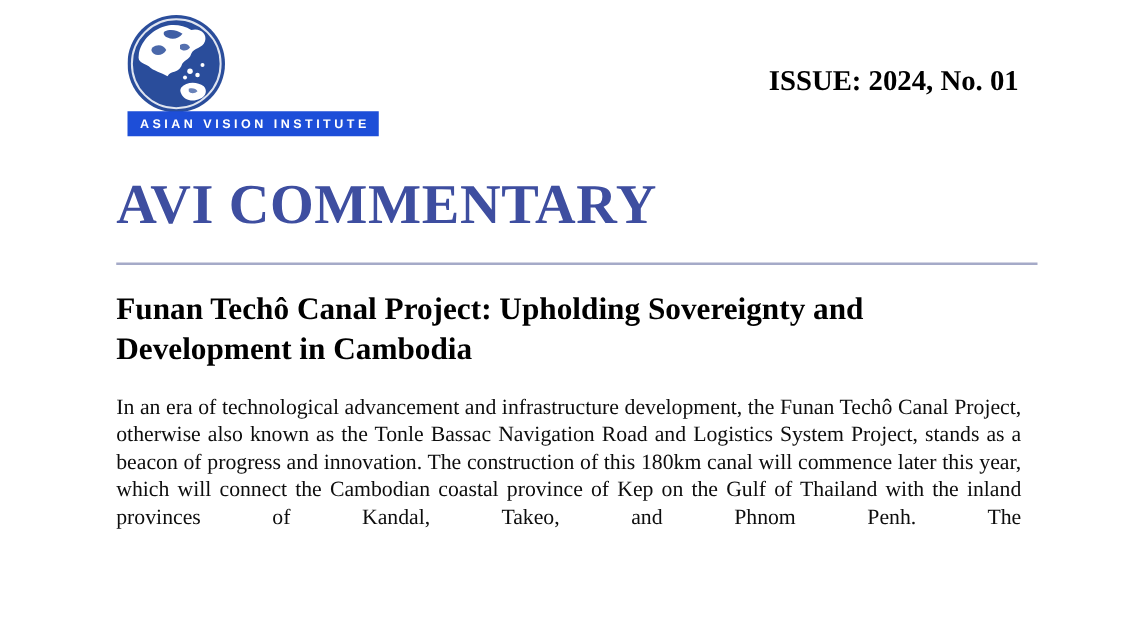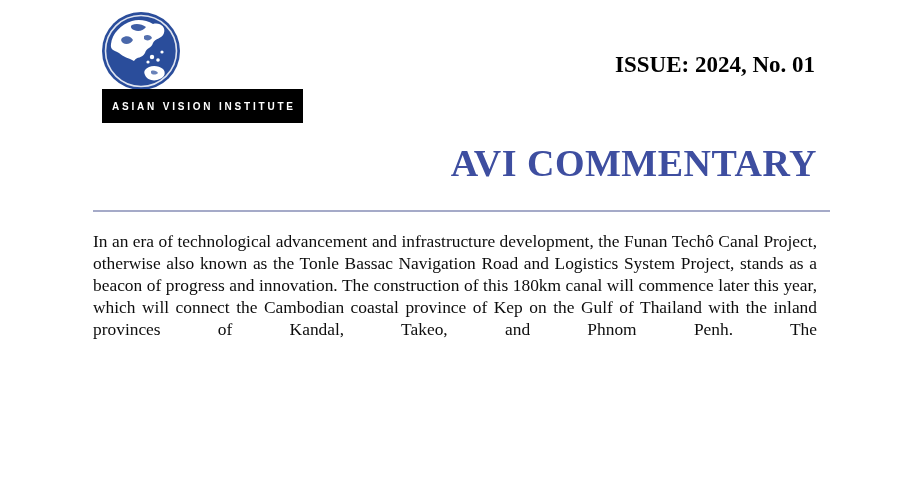--- a/index.html
+++ b/index.html
@@ -13,39 +13,39 @@
 
   
   .logo { position: absolute; left: 102px; top: 12px; width: 270px; height: 97px; }
   .globe { position: absolute; left: 0; top: 0; width: 78px; height: 78px; }
   .logo-acronym {
     position: absolute; left: 86px; top: 4px;
     font-size: 76px; line-height: 76px; font-weight: 400;
     color: #2F55A4; letter-spacing: 16px; white-space: nowrap;
   }
   .logo-bar {
-    position: absolute; left: 0; top: 77px; width: 201px; height: 34px;
-    background: #000000; display: flex; align-items: center; justify-content: center;
+    position: absolute; left: 0; top: 77px; width: 201px; height: 20px;
+    background: #1d4ed8; display: flex; align-items: center; justify-content: center;
   }
   .logo-bar span {
     color: #ffffff; font-family: "Liberation Sans", sans-serif;
     font-size: 10px; font-weight: bold; letter-spacing: 2.8px;
     white-space: nowrap; padding-left: 2.8px;
   }
   .issue {
     position: absolute; top: 50px; right: 85px;
     font-size: 23px; line-height: 30px; font-weight: bold; color: #000;
     white-space: nowrap;
   }
 
   
   .content { position: absolute; left: 93px; top: 141px; width: 724px; }
   .commentary-title {
-    margin: 0; font-size: 38px; line-height: 44px; font-weight: bold;
-    color: #3E4EA0; letter-spacing: 0.5px; white-space: nowrap; text-align: right;
+    margin: 0; font-size: 45px; line-height: 44px; font-weight: bold;
+    color: #3E4EA0; letter-spacing: 0.5px; white-space: nowrap;
   }
   .dateline { margin-top: 14px; font-size: 18px; line-height: 22px; font-weight: bold; color: #000; }
   .divider {
     margin: 25px 0 0 0; width: 737px; height: 0;
     border: none; border-top: 2px solid #A5AAC8;
   }
   .article-title {
     margin: 20px 0 0 0; font-size: 25px; line-height: 32px; font-weight: bold; color: #000;
   }
   .article-title span { display: block; }
@@ -79,16 +79,20 @@
     <div class="logo-bar">
       <span>ASIAN VISION INSTITUTE</span>
     </div>
   </div>
 
   <div class="issue">ISSUE: 2024, No. 01</div>
 
   <div class="content">
     <h1 class="commentary-title">AVI COMMENTARY</h1>
     <hr class="divider">
+    <h2 class="article-title">
+      <span>Funan Techô Canal Project: Upholding Sovereignty and</span>
+      <span>Development in Cambodia</span>
+    </h2>
     <p class="body-text">In an era of technological advancement and infrastructure development, the Funan Techô Canal Project, otherwise also known as the Tonle Bassac Navigation Road and Logistics System Project, stands as a beacon of progress and innovation. The construction of this 180km canal will commence later this year, which will connect the Cambodian coastal province of Kep on the Gulf of Thailand with the inland provinces of Kandal, Takeo, and Phnom Penh. The</p>
   </div>
 
 </div>
 
 </body></html>

